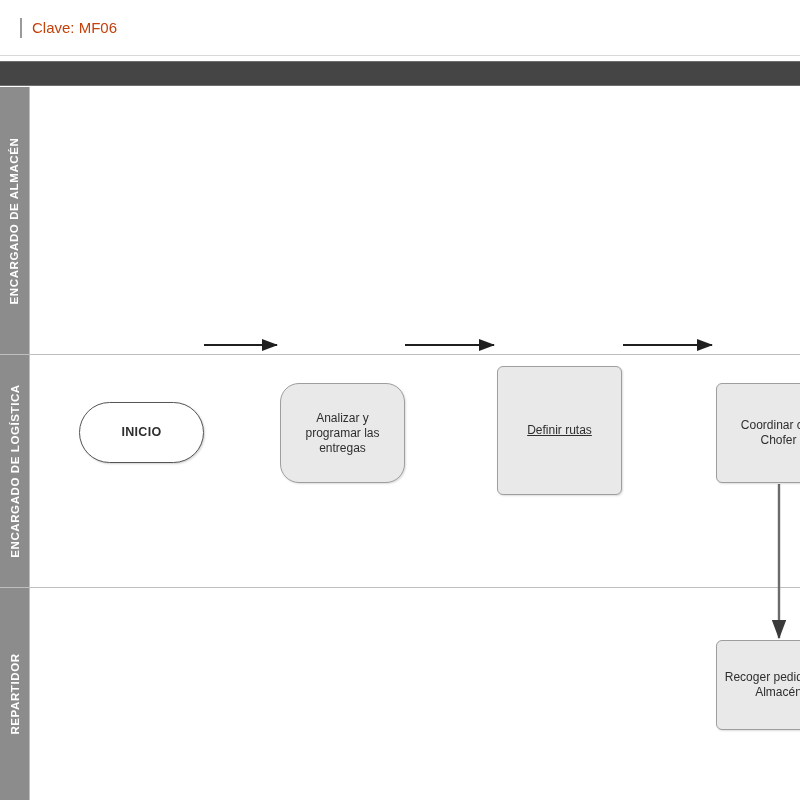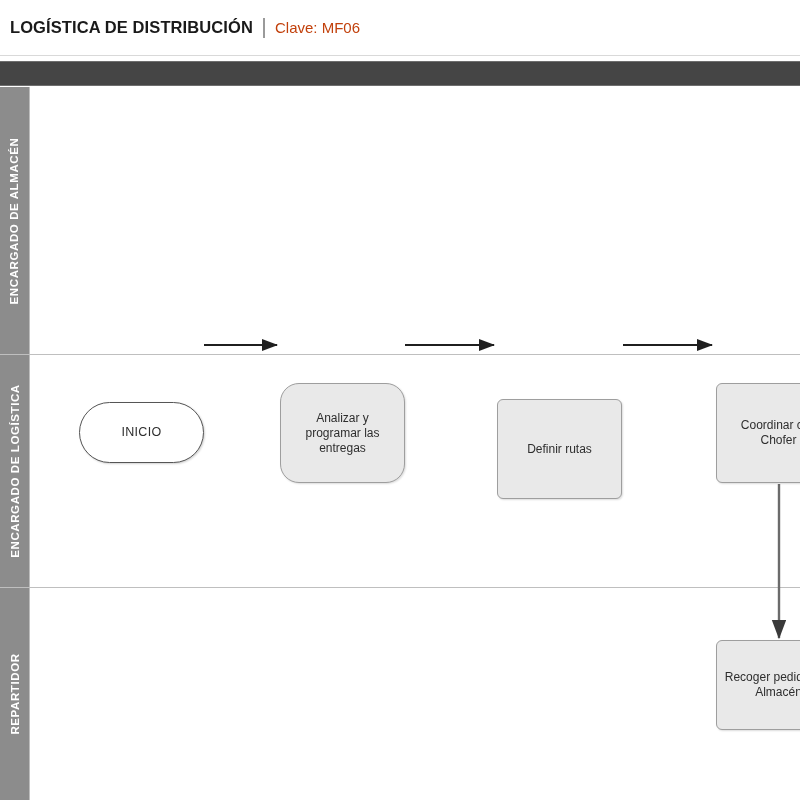--- a/index.html
+++ b/index.html
@@ -162,21 +162,20 @@
     height: 713px;
     overflow: visible;
   }
 </style>
 </head>
 <body>
 
 <div id="app">
 
   <div class="title-bar">
-    <span class="title-main">LOGÍSTICA DE DISTRIBUCIÓN</span>
     <span class="title-sep"></span>
     <span class="title-sub">Clave: MF06</span>
   </div>
 
   <div class="header-band"></div>
 
   <div class="pool">
 
     <div class="lane" style="top:0px; height:268px;">
       <div class="lane-header">
@@ -214,29 +213,29 @@
 
       <line x1="204" y1="258" x2="277" y2="258" stroke="#1f1f1f" stroke-width="2" marker-end="url(#arrow)"></line>
 
       <line x1="405" y1="258" x2="494" y2="258" stroke="#1f1f1f" stroke-width="2" marker-end="url(#arrow)"></line>
 
       <line x1="623" y1="258" x2="712" y2="258" stroke="#1f1f1f" stroke-width="2" marker-end="url(#arrow)"></line>
 
       <line x1="779" y1="397" x2="779" y2="551" stroke="#6b6b6b" stroke-width="2.4" marker-end="url(#arrow-gray)"></line>
     </svg>
 
-    <div class="node terminator" style="left:79px; top:315px; width:125px; height:61px;">
+    <div class="node terminator" style="left:79px; top:315px; width:125px; height:61px;font-weight:bold;">
       <span>INICIO</span>
     </div>
 
     <div class="node process" style="left:280px; top:296px; width:125px; height:100px;border-radius:19px;">
       <span>Analizar y programar las entregas</span>
     </div>
 
-    <div class="node process" style="left:497px; top:312px; width:125px; height:100px;">
+    <div class="node process" style="left:497px; top:279px; width:125px; height:129px;text-decoration:underline;">
       <span>Definir rutas</span>
     </div>
 
     <div class="node process" style="left:716px; top:296px; width:125px; height:100px;">
       <span>Coordinar con Chofer</span>
     </div>
 
     <div class="node process" style="left:716px; top:553px; width:125px; height:90px;">
       <span>Recoger pedidos en Almacén</span>
     </div>

